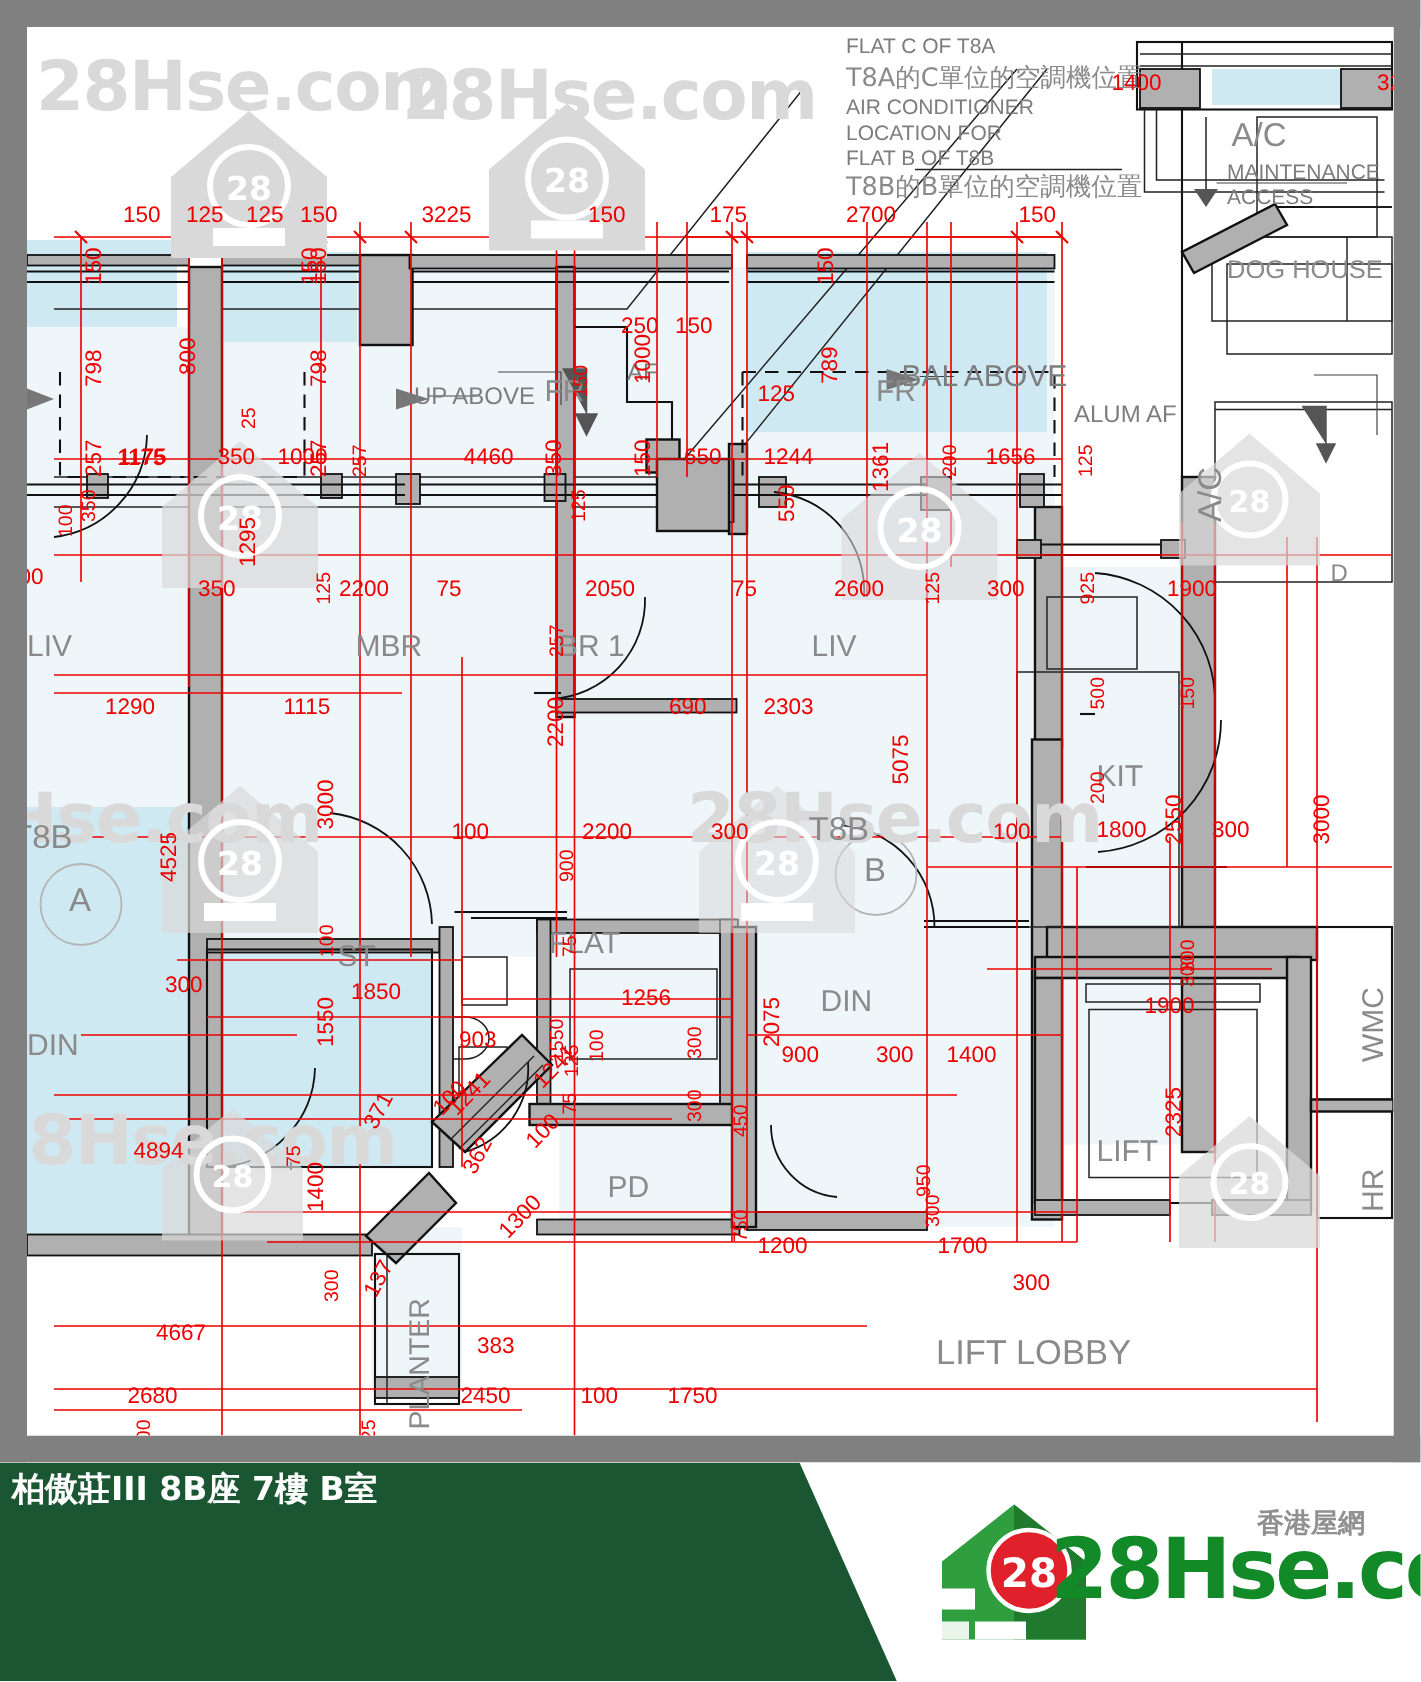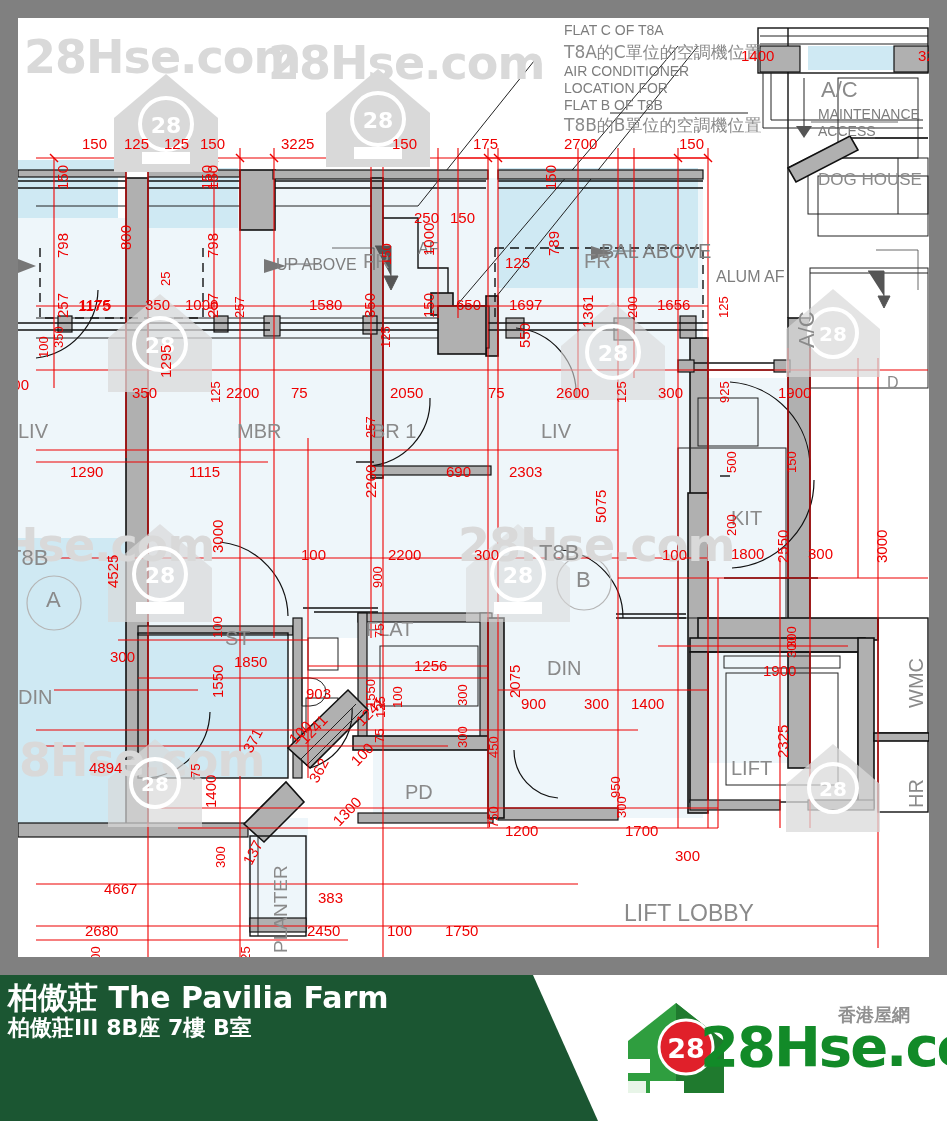--- a/index.html
+++ b/index.html
@@ -458,21 +458,21 @@
     <div class="rlab" style="left:345px;top:233px;">FR</div>
     <div class="rlab" style="left:566px;top:233px;">FR</div>
     <div class="rlab" style="left:713px;top:740px;">LIFT</div>
     <div class="rlab v" style="left:888px;top:690px;">WMC</div>
     <div class="rlab v" style="left:888px;top:790px;">HR</div>
     <div class="rlab" style="left:803px;top:62px;font-size:22px;">A/C</div>
     <div class="rlab v" style="left:779px;top:330px;font-size:22px;">A/C</div>
     <div class="rlab" style="left:869px;top:355px;font-size:16px;">D</div>
 
     <div class="rlab v" style="left:253px;top:935px;font-size:19px;">PLANTER</div>
-    <div class="rlab big" style="left:606px;top:873px;margin-top:12px;">LIFT LOBBY</div>
+    <div class="rlab big" style="left:606px;top:873px;">LIFT LOBBY</div>
 
     <div class="rlab" style="left:-10px;top:530px;font-size:22px;"><span>T8B</span></div>
     <div class="rlab" style="left:28px;top:572px;font-size:22px;">A</div>
     <div class="rlab" style="left:521px;top:525px;font-size:22px;"><span>T8B</span></div>
     <div class="rlab" style="left:558px;top:552px;font-size:22px;">B</div>
 
     <div class="dim" style="left:64px;top:118px;">150</div>
     <div class="dim" style="left:106px;top:118px;">125</div>
     <div class="dim" style="left:146px;top:118px;">125</div>
     <div class="dim" style="left:182px;top:118px;">150</div>
@@ -496,24 +496,24 @@
     <div class="dim v" style="left:528px;top:238px;">789</div>
     <div class="dim" style="left:396px;top:192px;">250</div>
     <div class="dim" style="left:432px;top:192px;">150</div>
     <div class="dim v" style="left:525px;top:172px;">150</div>
     <div class="dim v" style="left:181px;top:172px;">150</div>
 
     <div class="dim" style="left:61px;top:279px;">1175</div>
     <div class="dim" style="left:127px;top:279px;">350</div>
     <div class="dim" style="left:167px;top:279px;">1000</div>
     <div class="dim v sm" style="left:214px;top:300px;">257</div>
-    <div class="dim" style="left:291px;top:279px;">1580</div>
+    <div class="dim" style="left:291px;top:279px;">4460</div>
     <div class="dim v" style="left:344px;top:300px;">350</div>
     <div class="dim" style="left:438px;top:279px;">650</div>
-    <div class="dim" style="left:491px;top:279px;">1697</div>
+    <div class="dim" style="left:491px;top:279px;">1244</div>
     <div class="dim" style="left:639px;top:279px;">1656</div>
     <div class="dim" style="left:487px;top:237px;">125</div>
     <div class="dim v" style="left:499px;top:330px;">550</div>
     <div class="dim v" style="left:562px;top:310px;">1361</div>
     <div class="dim v sm" style="left:361px;top:247px;">150</div>
     <div class="dim v sm" style="left:698px;top:300px;">125</div>
     <div class="dim v sm" style="left:607px;top:300px;">200</div>
     <div class="dim v sm" style="left:360px;top:330px;">125</div>
     <div class="dim v sm" style="left:18px;top:340px;">100</div>
     <div class="dim v sm" style="left:33px;top:330px;">350</div>
@@ -606,21 +606,20 @@
     <div class="dim" style="left:312px;top:800px;transform:rotate(-46deg);transform-origin:0 0;">1300</div>
     <div class="dim" style="left:268px;top:718px;transform:rotate(-46deg);transform-origin:0 0;">100</div>
     <div class="dim" style="left:330px;top:740px;transform:rotate(-46deg);transform-origin:0 0;">100</div>
     <div class="dim v sm" style="left:355px;top:700px;">125</div>
 
   </div>
 
   <div id="banner">
     <div id="bannerGreen"></div>
     <div id="bannerText">
-      <div class="l1">柏傲莊 The Pavilia Farm</div>
       <div class="l3">柏傲莊III 8B座 7樓 B室</div>
     </div>
 
     <div id="logo">
       <svg width="320" height="110" viewBox="0 0 320 110">
 
         <path d="M56 6 L104 44 L104 96 L8 96 L8 44 Z" fill="#2f9e3f"></path>
         <path d="M56 6 L104 44 L104 96 L56 96 Z" fill="#1f7a2e"></path>
         <rect x="8" y="62" width="22" height="14" fill="#fff"></rect>
         <rect x="30" y="84" width="34" height="12" fill="#fff"></rect>

